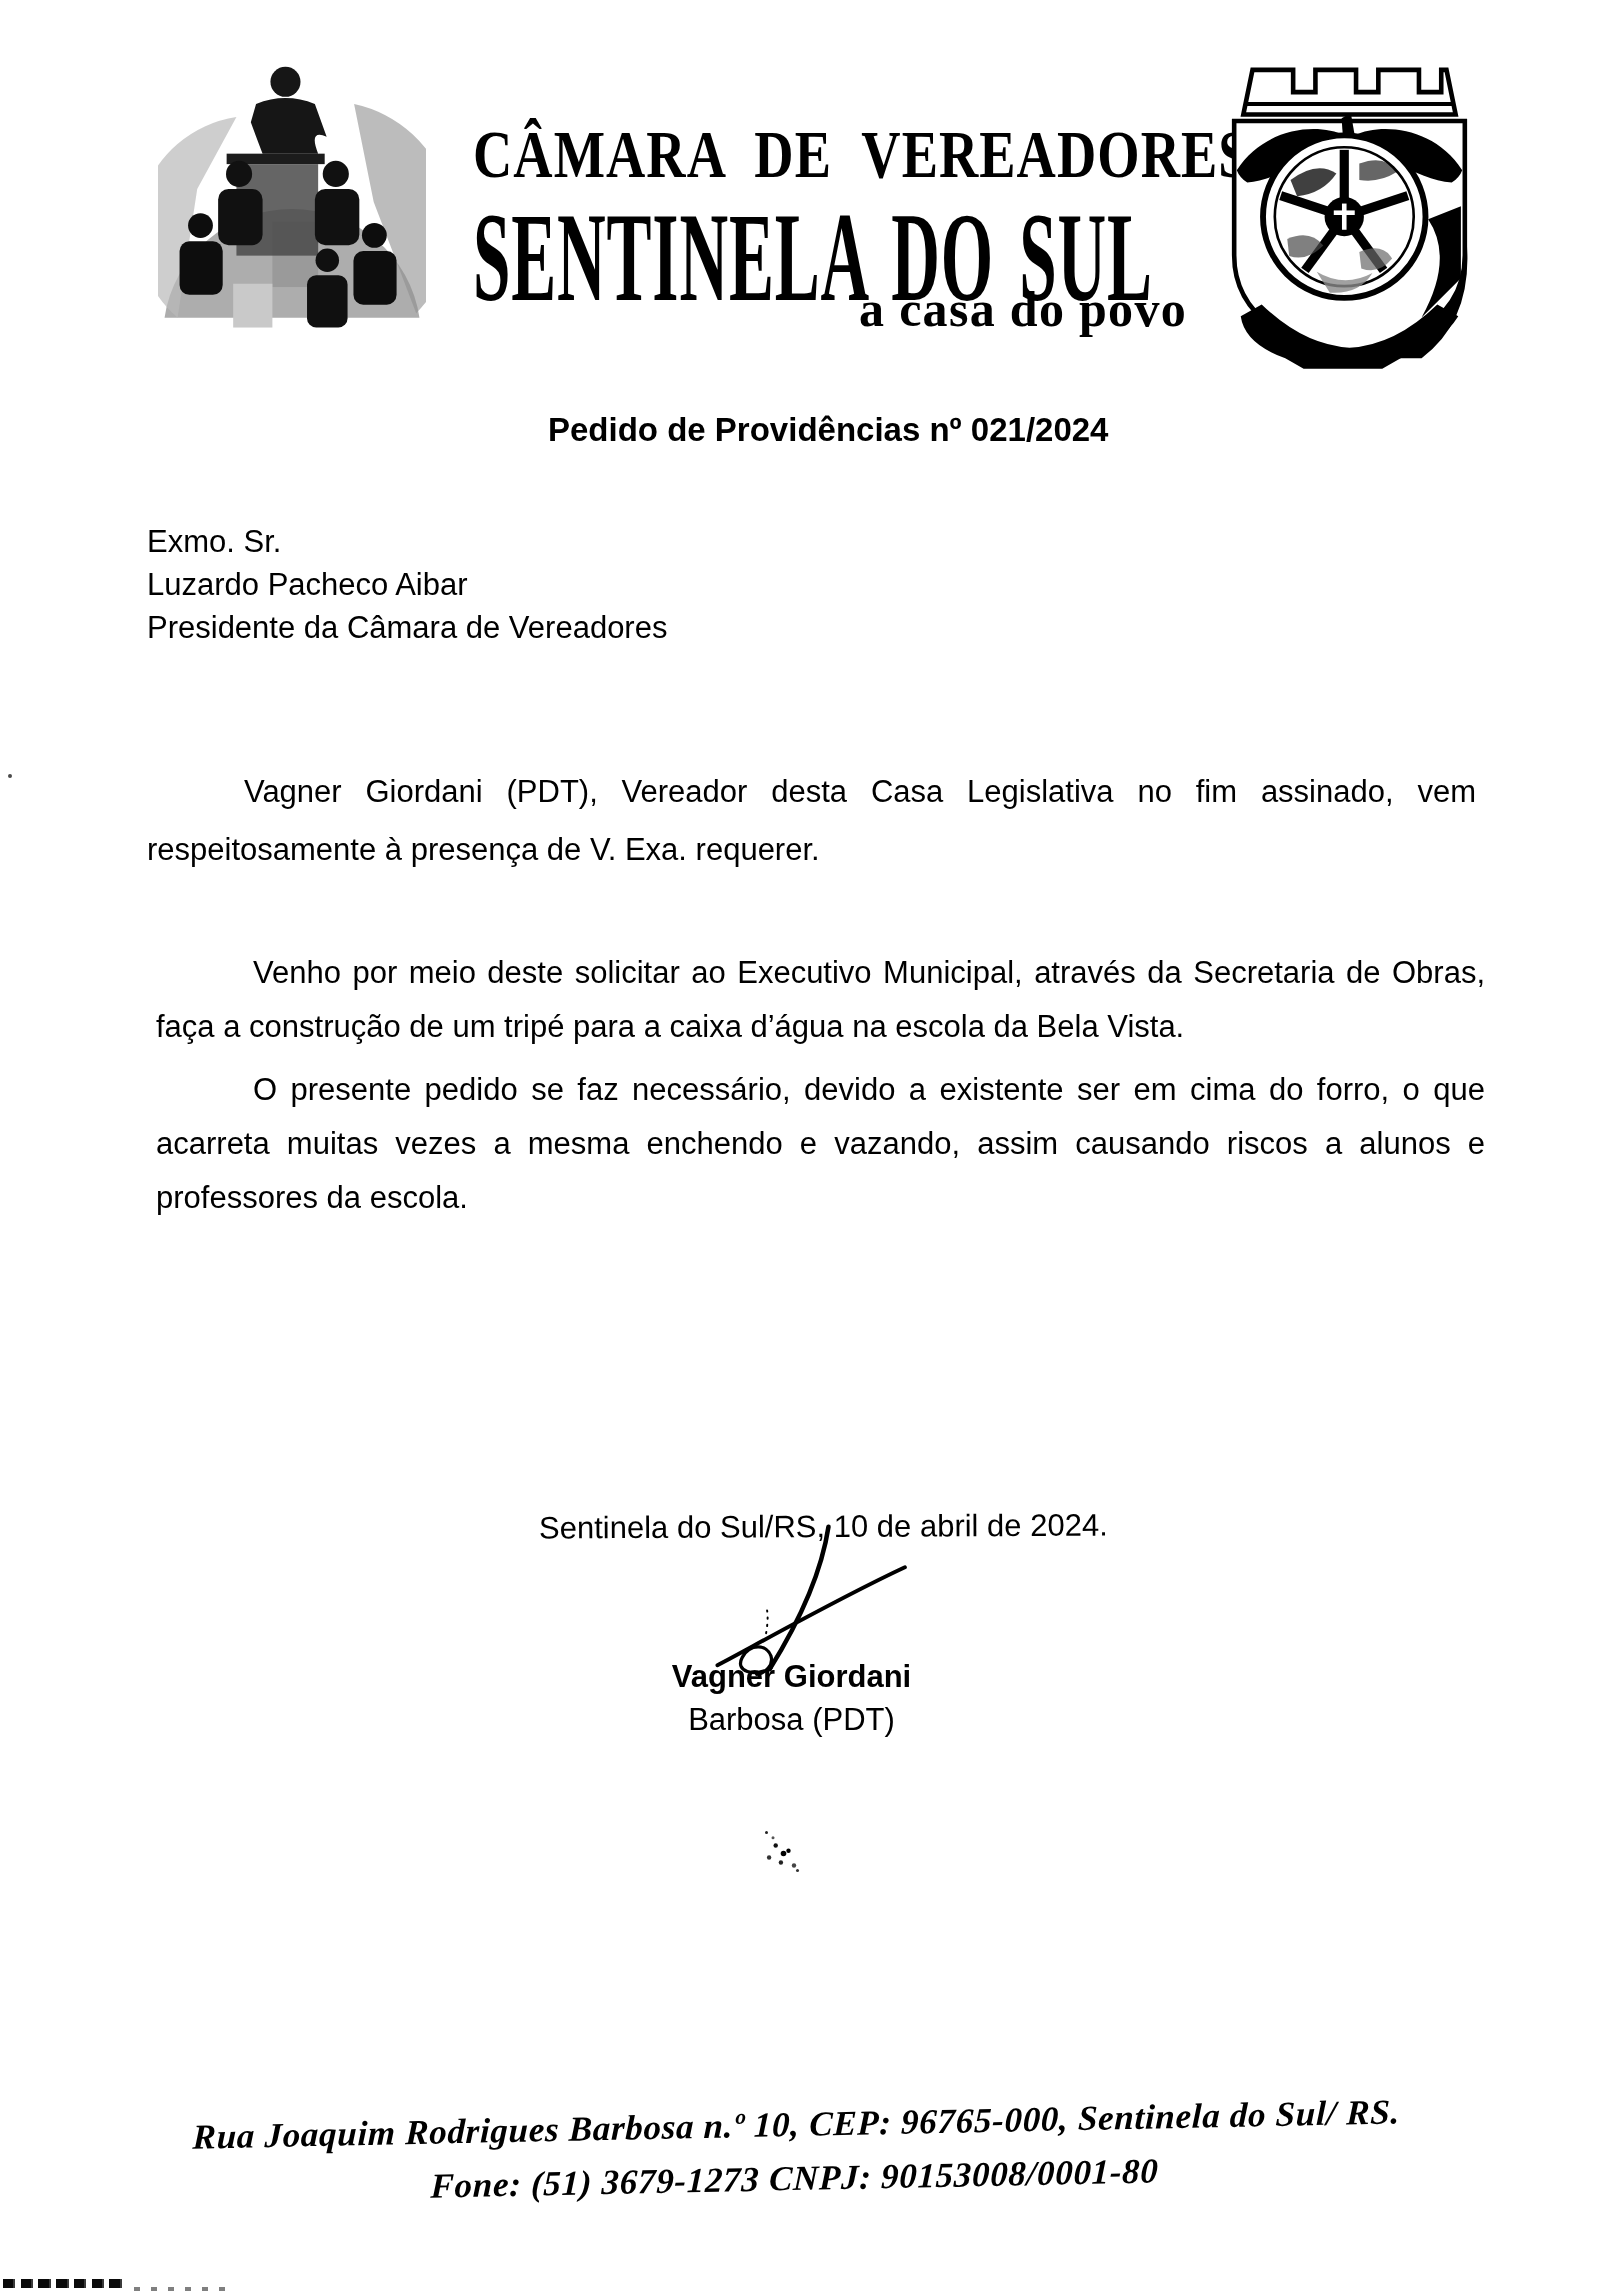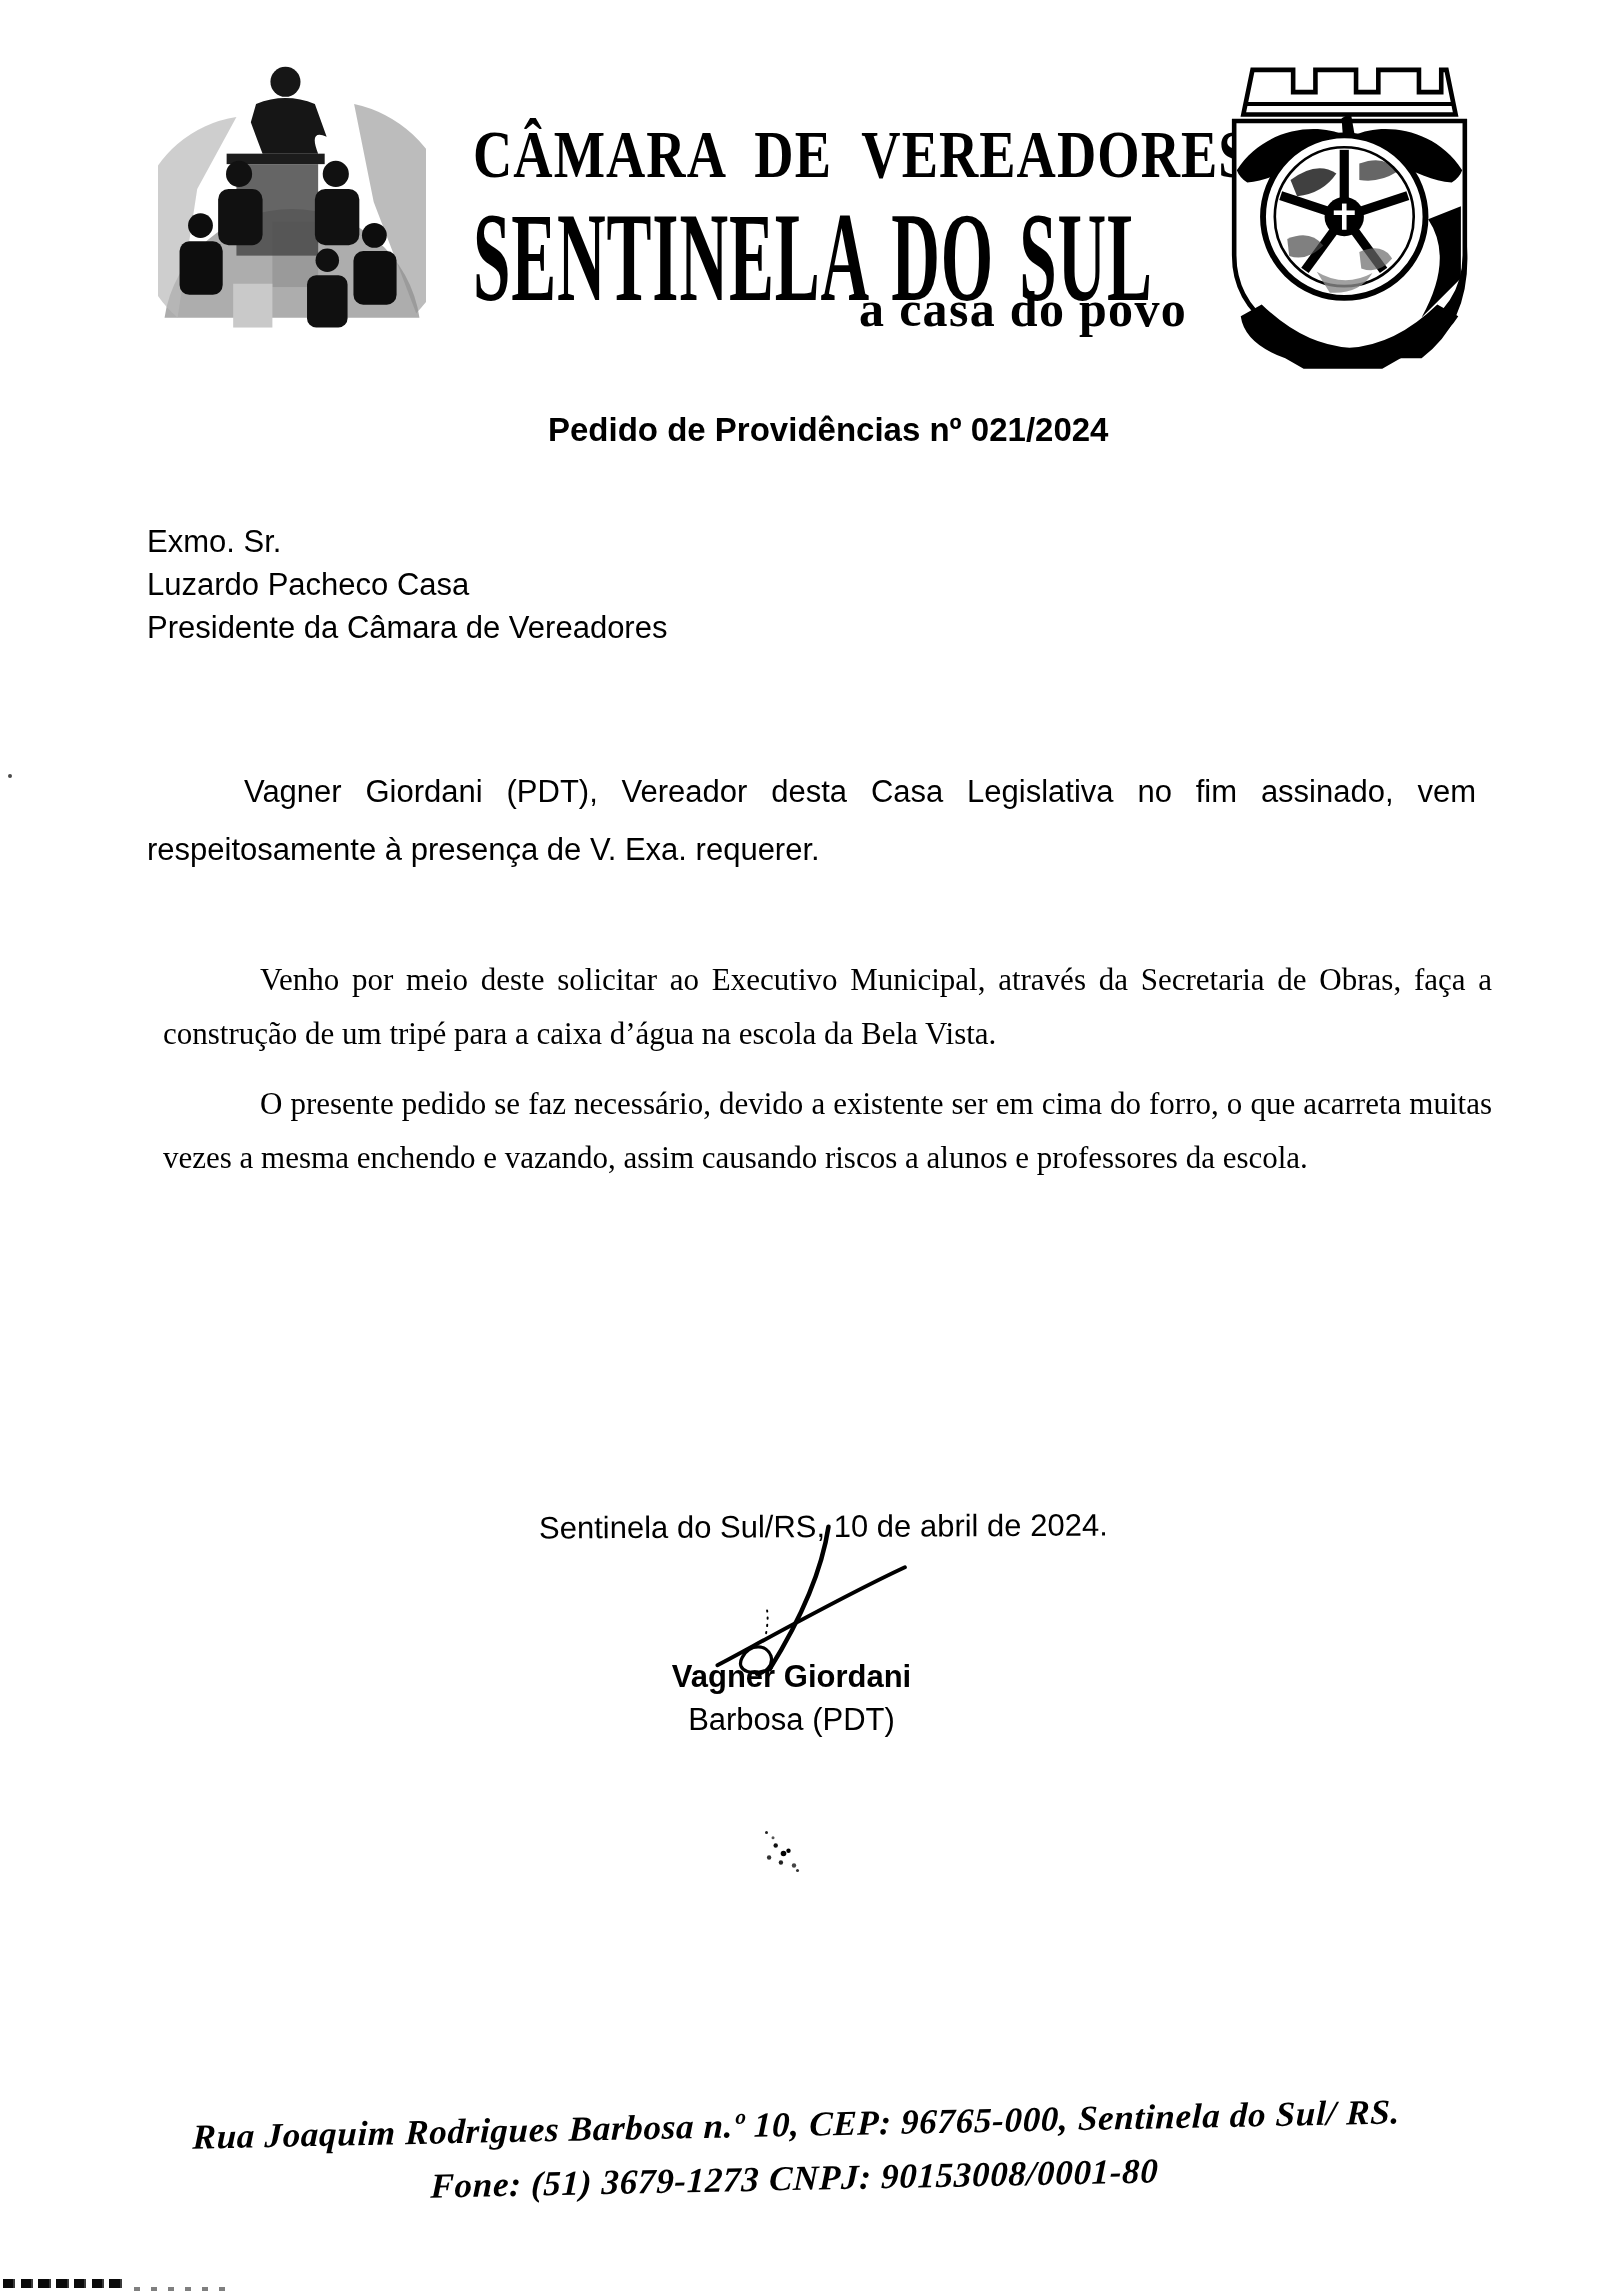--- a/index.html
+++ b/index.html
@@ -13,21 +13,21 @@
   .org-line2{font-family:"Liberation Serif",serif;font-weight:bold;font-size:107px;
              letter-spacing:1.3px;word-spacing:11.8px;white-space:nowrap;
              transform:scale(0.63,1.18);transform-origin:left top;}
   .org-tagline{font-family:"Liberation Serif",serif;font-weight:bold;font-size:50px;
                text-align:right;letter-spacing:1.3px;}
   
   .title{font-weight:bold;font-size:33px;white-space:nowrap;}
   .recipient{font-size:31px;line-height:43px;white-space:nowrap;}
   .para{font-size:31px;text-align:justify;width:1329px;margin:0;}
   .p1{line-height:58px;text-indent:97px;}
-  .p23 p{line-height:54px;text-indent:97px;margin:16px;font-family:Liberation Serif, serif;}
+  .p23 p{line-height:54px;text-indent:97px;margin:9px;}
   .bold{font-weight:normal;}
   .dateline{font-size:31px;white-space:nowrap;transform:rotate(-0.3deg);}
   .sigblock{width:1329px;text-align:center;font-size:31px;line-height:43px;}
   .sig-name{font-weight:bold;}
   
   .footer{width:1335px;text-align:center;font-family:"Liberation Serif",serif;
           font-style:italic;font-weight:bold;font-size:35px;line-height:54px;
           transform:rotate(-1.2deg) skewX(-3deg);letter-spacing:0.7px;white-space:nowrap;}
   
   .dash-art1{background:repeating-linear-gradient(90deg,#0a0a0a 0 10.5px,#3a3a3a 10.5px 12.4px,transparent 12.4px 17.7px);}
@@ -110,21 +110,21 @@
       <line x1="166" y1="230" x2="198" y2="230" stroke="#fff" stroke-width="7"></line>
 
       <path d="M24,388 L56,370 Q120,432 190,436 Q260,432 324,370 L356,388 Q330,430 268,452 L240,468 L120,468 L92,452 Q30,430 24,388 Z" fill="#000"></path>
     </svg>
   </div>
 
   <div class="title abs" style="left:548px;top:411px;">Pedido de Providências nº 021/2024</div>
 
   <div class="recipient abs" style="left:147px;top:504px;margin-top:16px;">
     <div>Exmo. Sr.</div>
-    <div>Luzardo Pacheco Casa</div>
+    <div>Luzardo Pacheco Aibar</div>
     <div>Presidente da Câmara de Vereadores</div>
   </div>
 
   <p class="para p1 abs" style="left:147px;top:763px;"><span class="bold">Vagner Giordani (PDT), Vereador desta Casa Legislativa no fim assinado,</span><span> vem respeitosamente à presença de V. Exa. requerer.</span></p>
 
   <div class="p23 abs" style="left:147px;top:937px;">
     <p class="para">Venho por meio deste solicitar ao Executivo Municipal, através da Secretaria de Obras, faça a construção de um tripé para a caixa d’água na escola da Bela Vista.</p>
     <p class="para">O presente pedido se faz necessário, devido a existente ser em cima do forro, o que acarreta muitas vezes a mesma enchendo e vazando, assim causando riscos a alunos e professores da escola.</p>
   </div>
 

